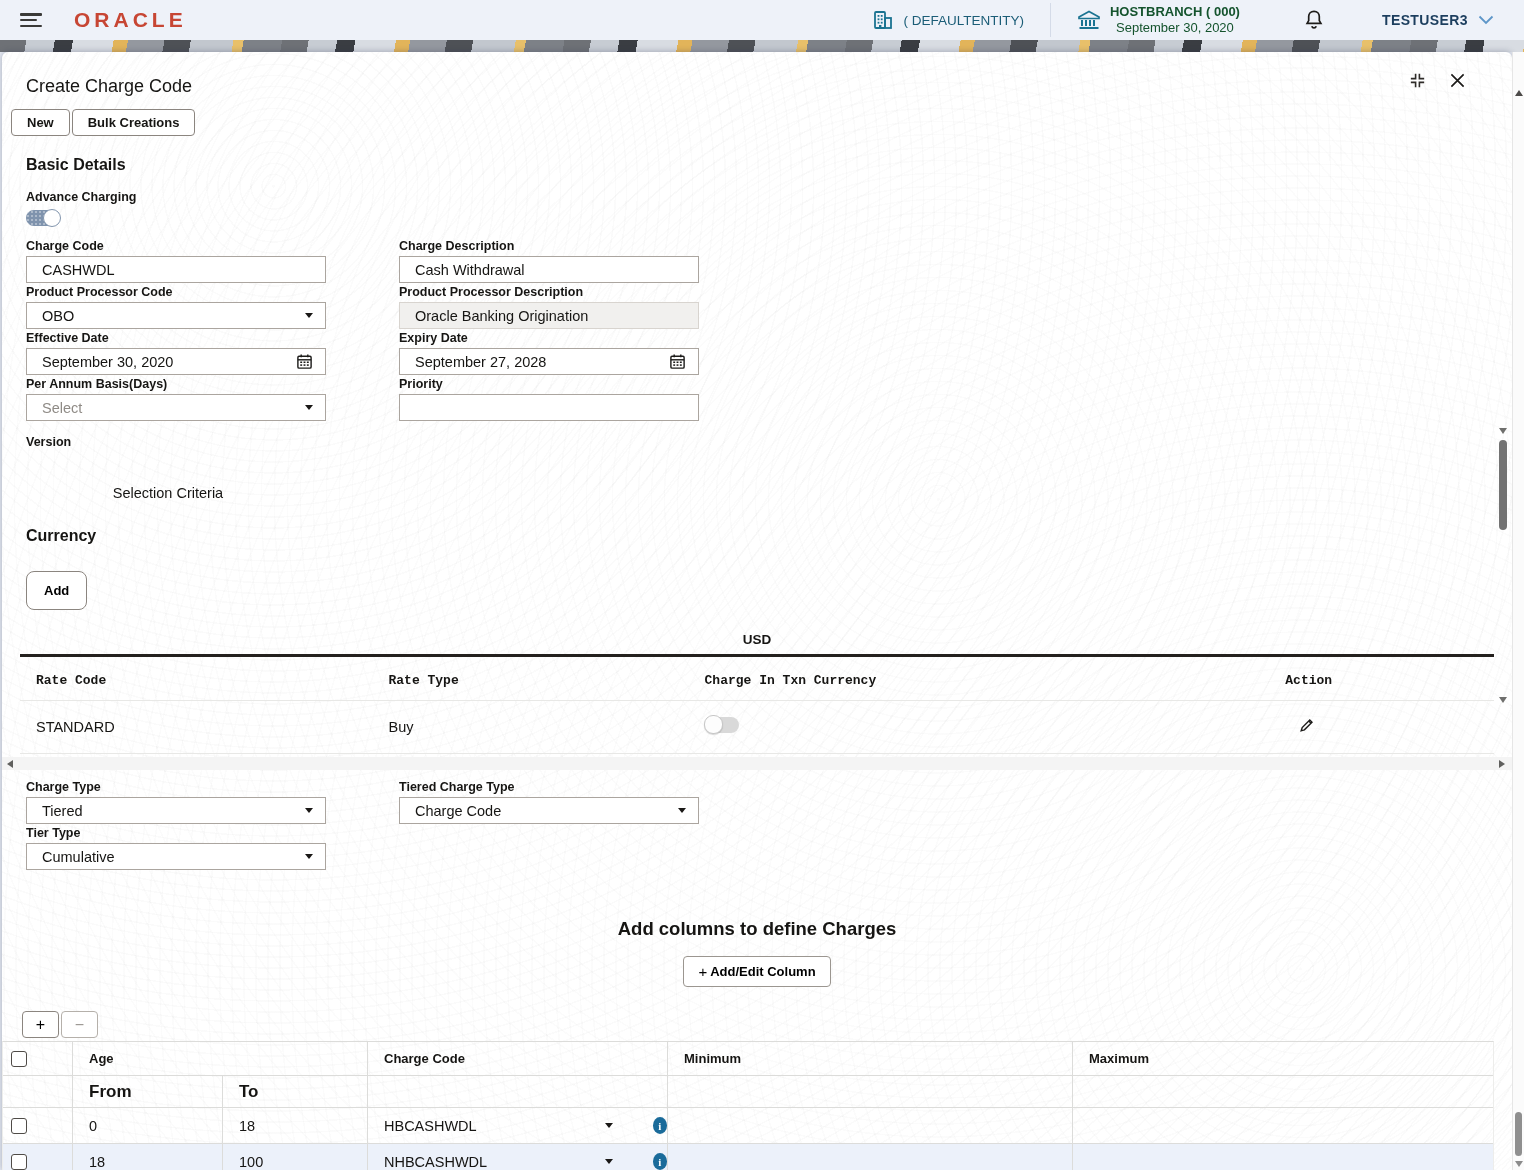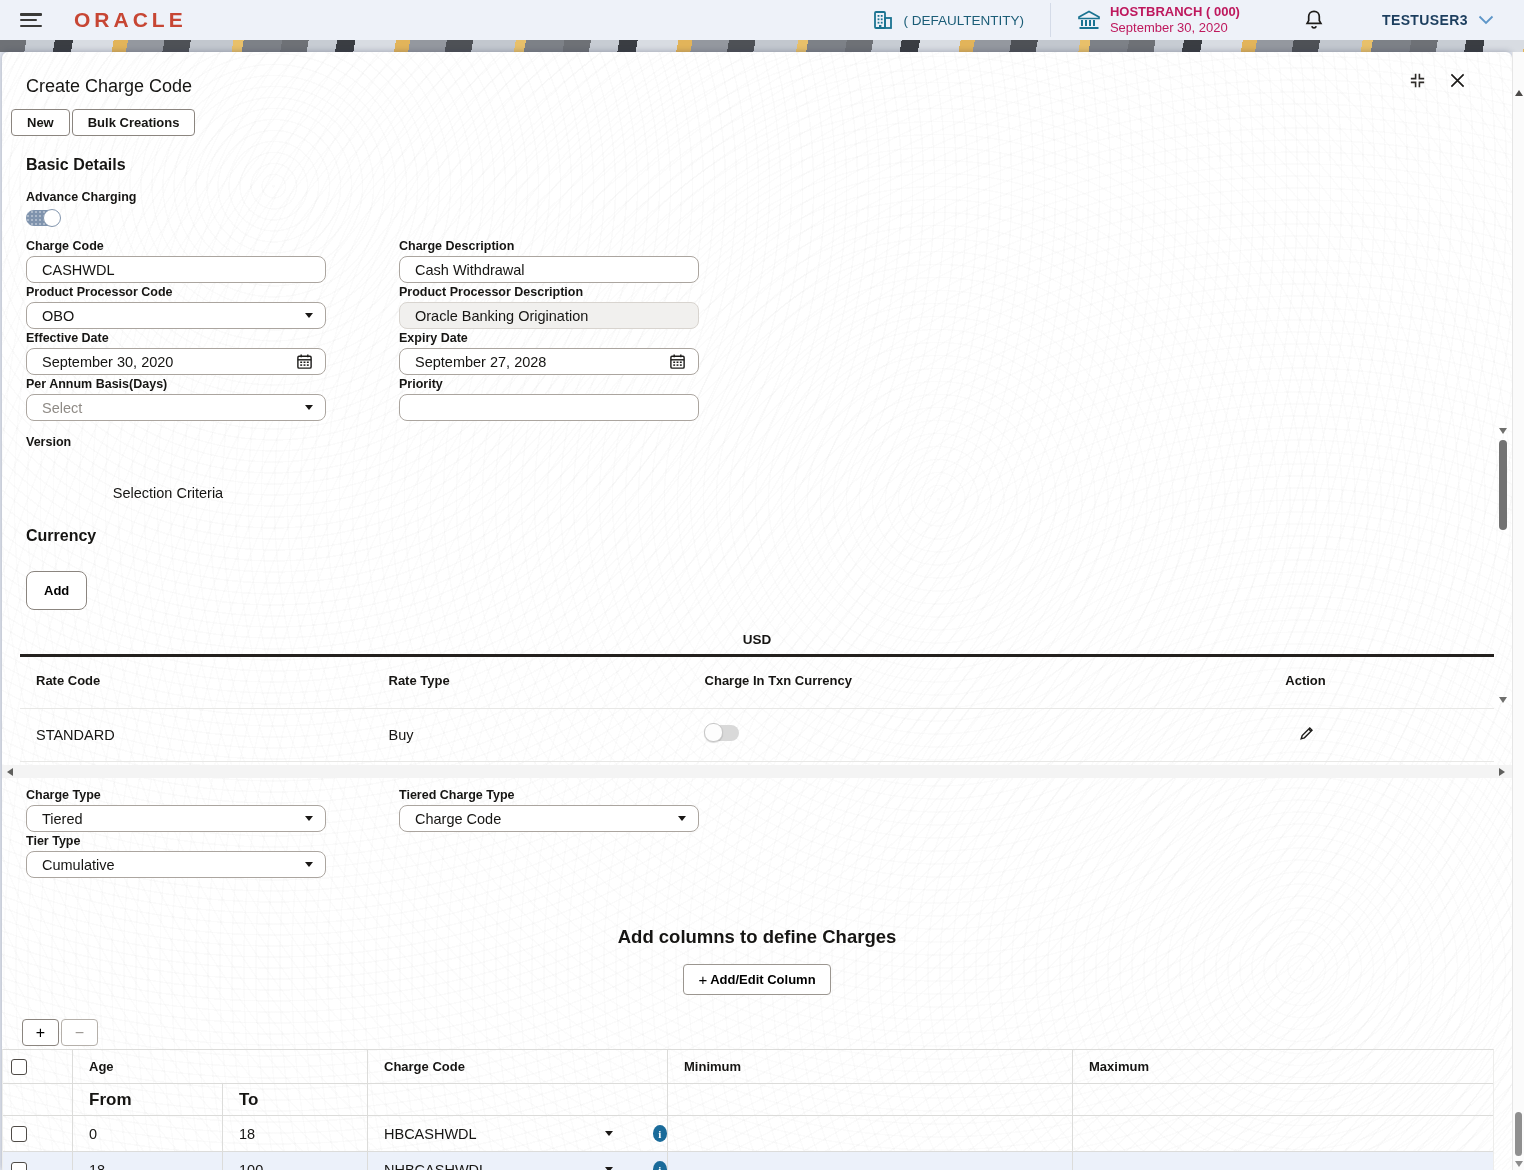--- a/index.html
+++ b/index.html
@@ -14,21 +14,21 @@
     padding:0 14px; position:relative;
   }
   .hamburger{ width:22px; height:14px; display:flex; flex-direction:column; justify-content:space-between; cursor:pointer; margin-left:6px;}
   .hamburger i{ display:block; height:2.5px; background:#3a3a38; border-radius:1px;}
   .hamburger i:nth-child(1){ width:22px;} .hamburger i:nth-child(2){ width:17px;} .hamburger i:nth-child(3){ width:22px;}
   .brand{ margin-left:32px; font-size:21px; font-weight:700; letter-spacing:4px; color:#C74634; font-family:"Liberation Sans",sans-serif;}
   .tb-right{ margin-left:auto; display:flex; align-items:center; }
   .tb-item{ display:flex; align-items:center; gap:9px; cursor:pointer;}
   .tb-entity{ color:#1b5d77; font-size:13.5px; font-weight:500;}
   .tb-divider{ width:1px; height:34px; background:#d4dbe8; margin:0 26px;}
-  .tb-branch{ line-height:1.2; color:#be185d; font-size:13px;}
+  .tb-branch{ line-height:1.2; color:#14532d; font-size:13px;text-align:center;}
   .tb-branch .bname{ font-weight:600;}
   .bell{ margin:0 58px 0 64px;}
   .tb-user{ display:flex; align-items:center; gap:10px; font-size:14px; font-weight:700; color:#1c3e5e; letter-spacing:.4px; margin-right:16px; cursor:pointer;}
   
   .mosaic{
     height:12px;
     background:repeating-linear-gradient(100deg,
       #6e7176 0 26px,#c7ccd3 26px 54px,#3a3d42 54px 72px,#d8dce2 72px 112px,
       #e2b45a 112px 126px,#94989f 126px 162px,#4e5156 162px 188px,
       #c2c7ce 188px 230px,#e8c06a 230px 240px,#7d8187 240px 278px);
@@ -58,21 +58,21 @@
   .switch{ width:34px; height:16px; border-radius:9px; position:relative; cursor:pointer; display:inline-block;}
   .switch.on{ background:#7f93ad; background-image:radial-gradient(rgba(255,255,255,.35) 1px, transparent 1.2px); background-size:4px 4px;}
   .switch.on .knob{ position:absolute; right:-1px; top:-1px; width:18px; height:18px; background:#fff; border:1.5px solid #8396ae; border-radius:50%;}
   .switch.off{ background:#d9d9d9;}
   .switch.off .knob{ position:absolute; left:-1px; top:-2px; width:19px; height:19px; background:#fdfdfd; border:1px solid #c7c7c7; border-radius:9px; box-shadow:0 1px 1px rgba(0,0,0,.15);}
   .adv-label{ margin:16px 0 0 24px;}
   .adv-switch{ margin:6px 0 0 24px;}
   
   .fgrid{ display:grid; grid-template-columns:300px 300px; column-gap:73px; margin:8px 0 0 24px;}
   .control{
-    height:27px; border:1px solid #aba59f; border-radius:8px; background:#fff;
+    height:27px; border:1px solid #aba59f; border-radius:0; background:#fff;
     display:flex; align-items:center; padding:0 12px 0 15px; font-size:14.5px; color:#161513; cursor:text;
   }
   .control.select{ cursor:pointer;}
   .control.disabled{ background:#f1f0ee; border-color:#d8d4cf; cursor:default;}
   .control .ph{ color:#8f8b86;}
   .caret{ margin-left:auto; width:0; height:0; border-left:4.5px solid transparent; border-right:4.5px solid transparent; border-top:5.5px solid #1a1816;}
   .cal{ margin-left:auto; display:flex;}
   .version-label{ font-size:12.5px; font-weight:600; margin:14px 0 0 24px;}
   
   .stabs{ display:flex; margin:30px 0 0 20px;}
@@ -81,21 +81,21 @@
   .add-btn{
     margin:26px 0 0 24px; display:inline-block; border:1px solid #8b857f; border-radius:8px;
     background:#fff; font-size:13px; font-weight:700; padding:11px 17px; cursor:pointer;
   }
   
   .usd-row{ margin:22px 18px 0 18px; text-align:center; font-size:13.5px; font-weight:700;
     padding-bottom:7px; border-bottom:3px solid #24211e; cursor:pointer;}
   
   .rtable{ margin:0 18px;}
   .rrow{ display:flex; align-items:center;}
-  .rhead{ font-size:13px; font-weight:700; padding:16px 0 20px; border-bottom:1px solid #e8e8e6;}
+  .rhead{ font-size:13px; font-weight:700; padding:16px 0 12px; border-bottom:1px solid #e8e8e6;font-family:Liberation Mono, monospace;}
   .rbody{ padding:15px 0 16px; border-bottom:1px solid #e8e8e6; font-size:14.5px;}
   .rc1{ width:25%; padding-left:16px;} .rc2{ width:20.9%;} .rc3{ width:39.4%; padding-left:8px;} .rc4{ flex:1; padding-left:8px;}
   .pencil{ cursor:pointer; display:inline-flex; margin-left:13px;}
   
   .hsb{ margin-top:3px; height:13px; background:#f4f4f4; position:relative;}
   .hsb .arr{ position:absolute; top:3px; width:0; height:0; cursor:pointer;}
   .hsb .left{ left:5px; border-top:4px solid transparent; border-bottom:4px solid transparent; border-right:6px solid #5f5f5d;}
   .hsb .right{ right:7px; border-top:4px solid transparent; border-bottom:4px solid transparent; border-left:6px solid #5f5f5d;}
   
   .ctgrid{ margin-top:8px;}

